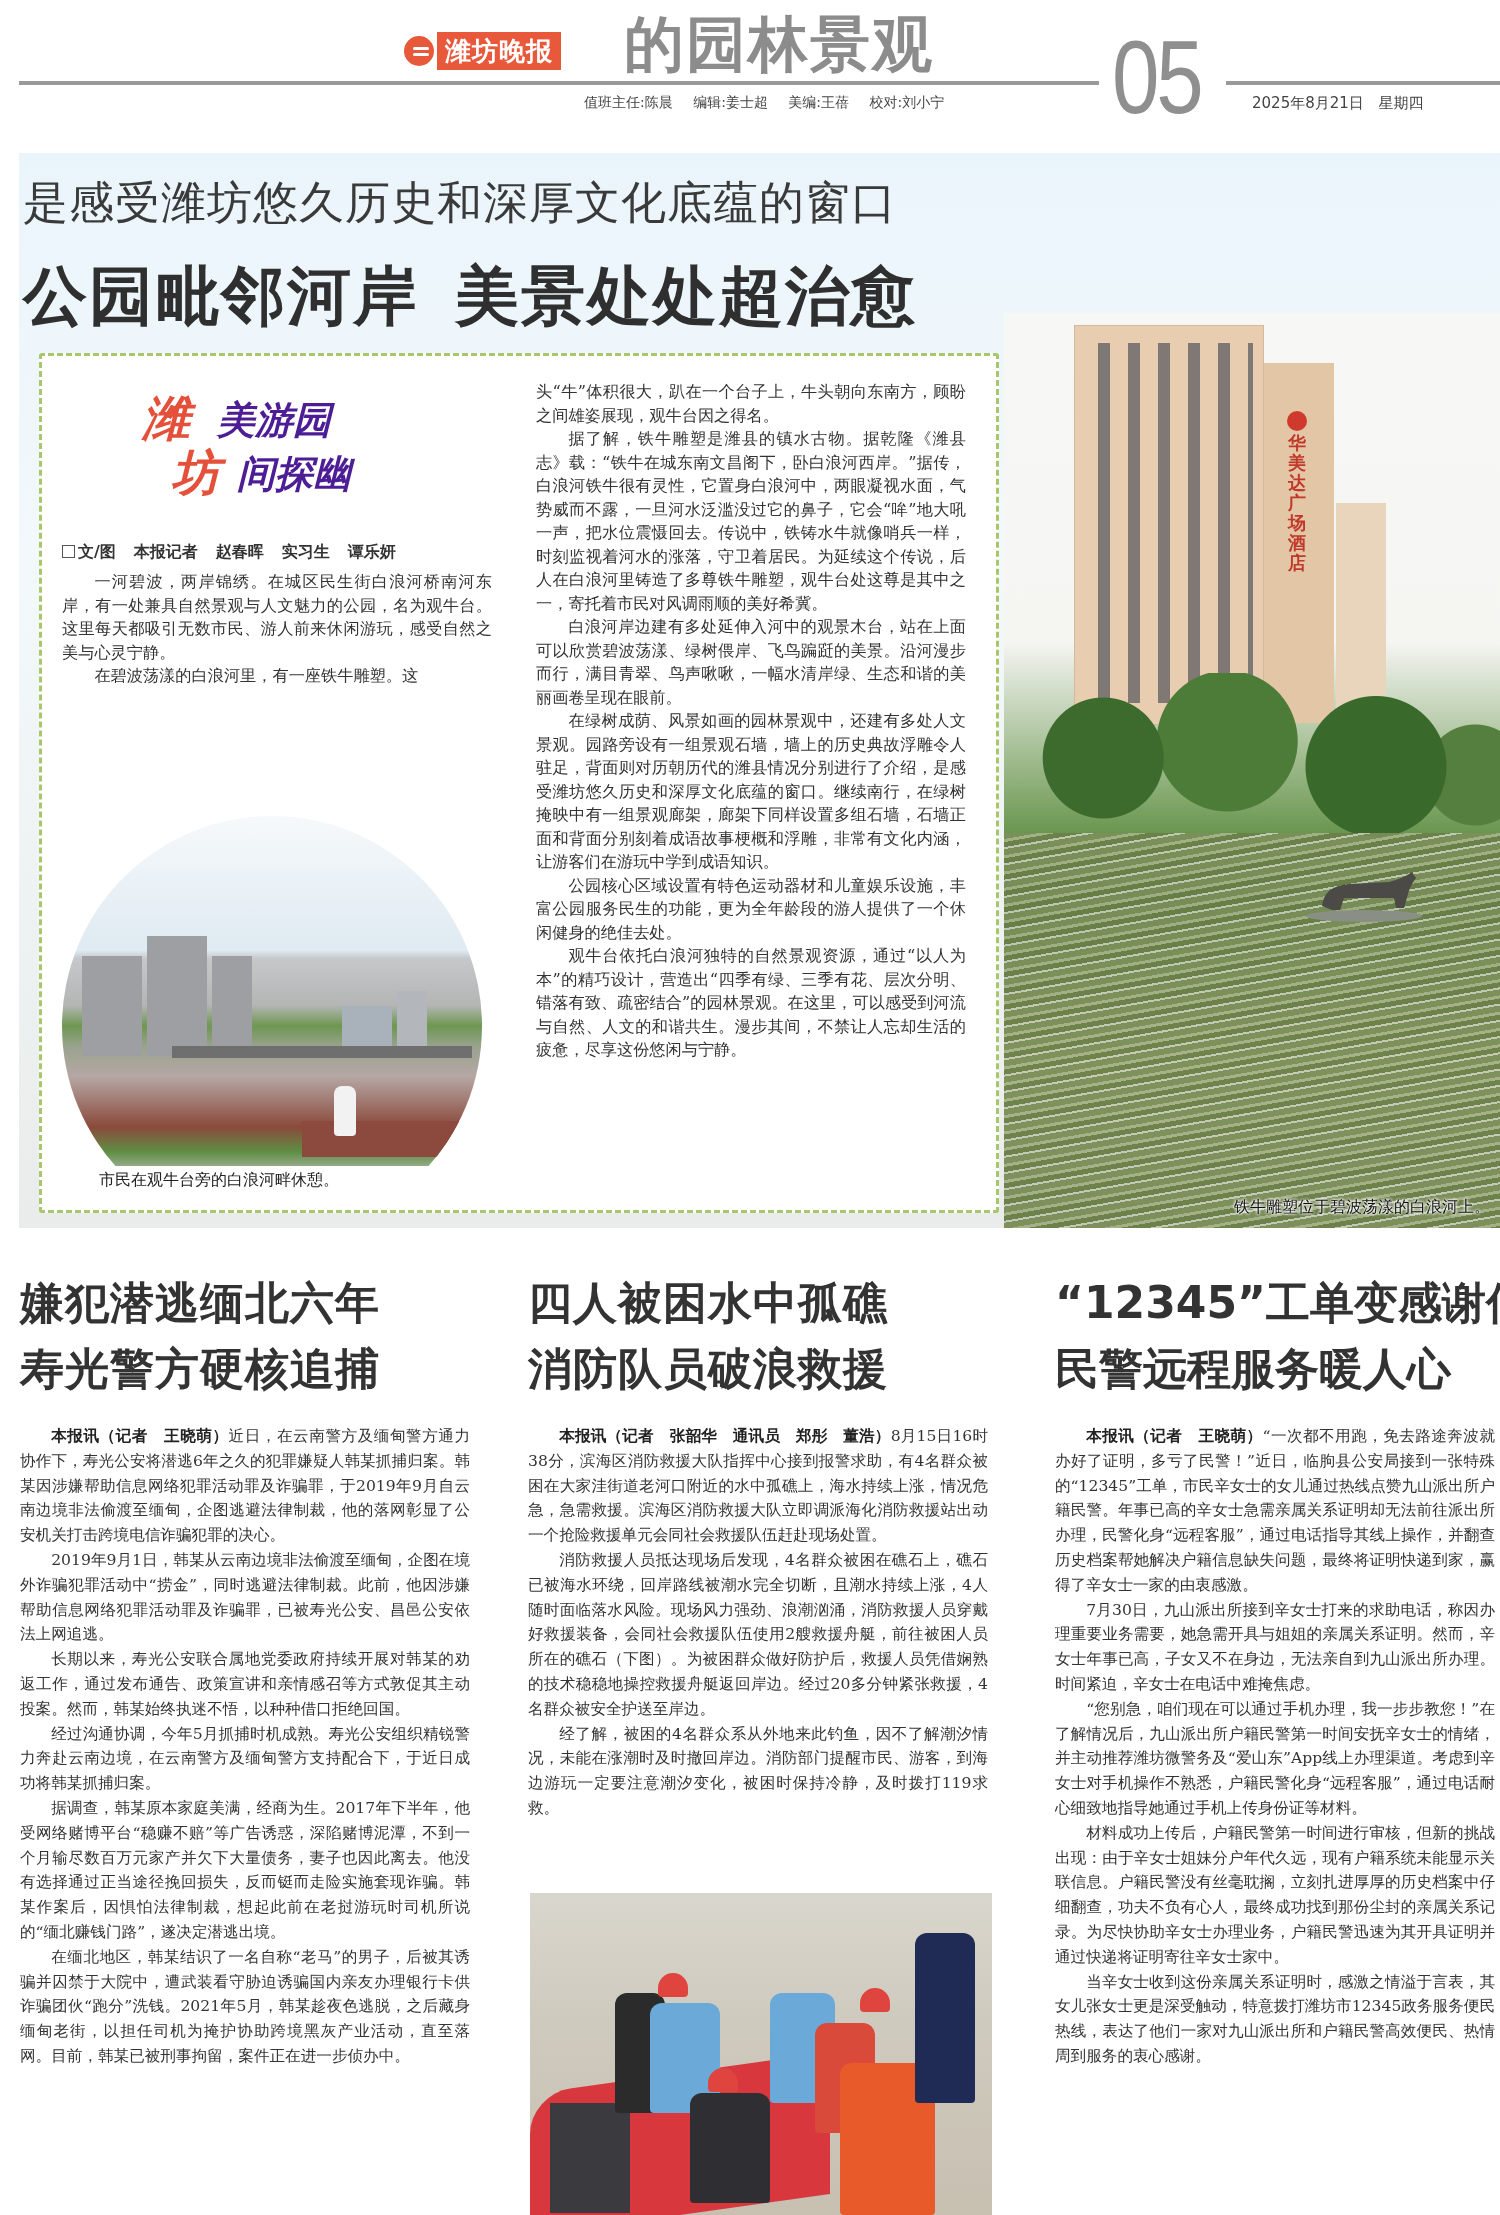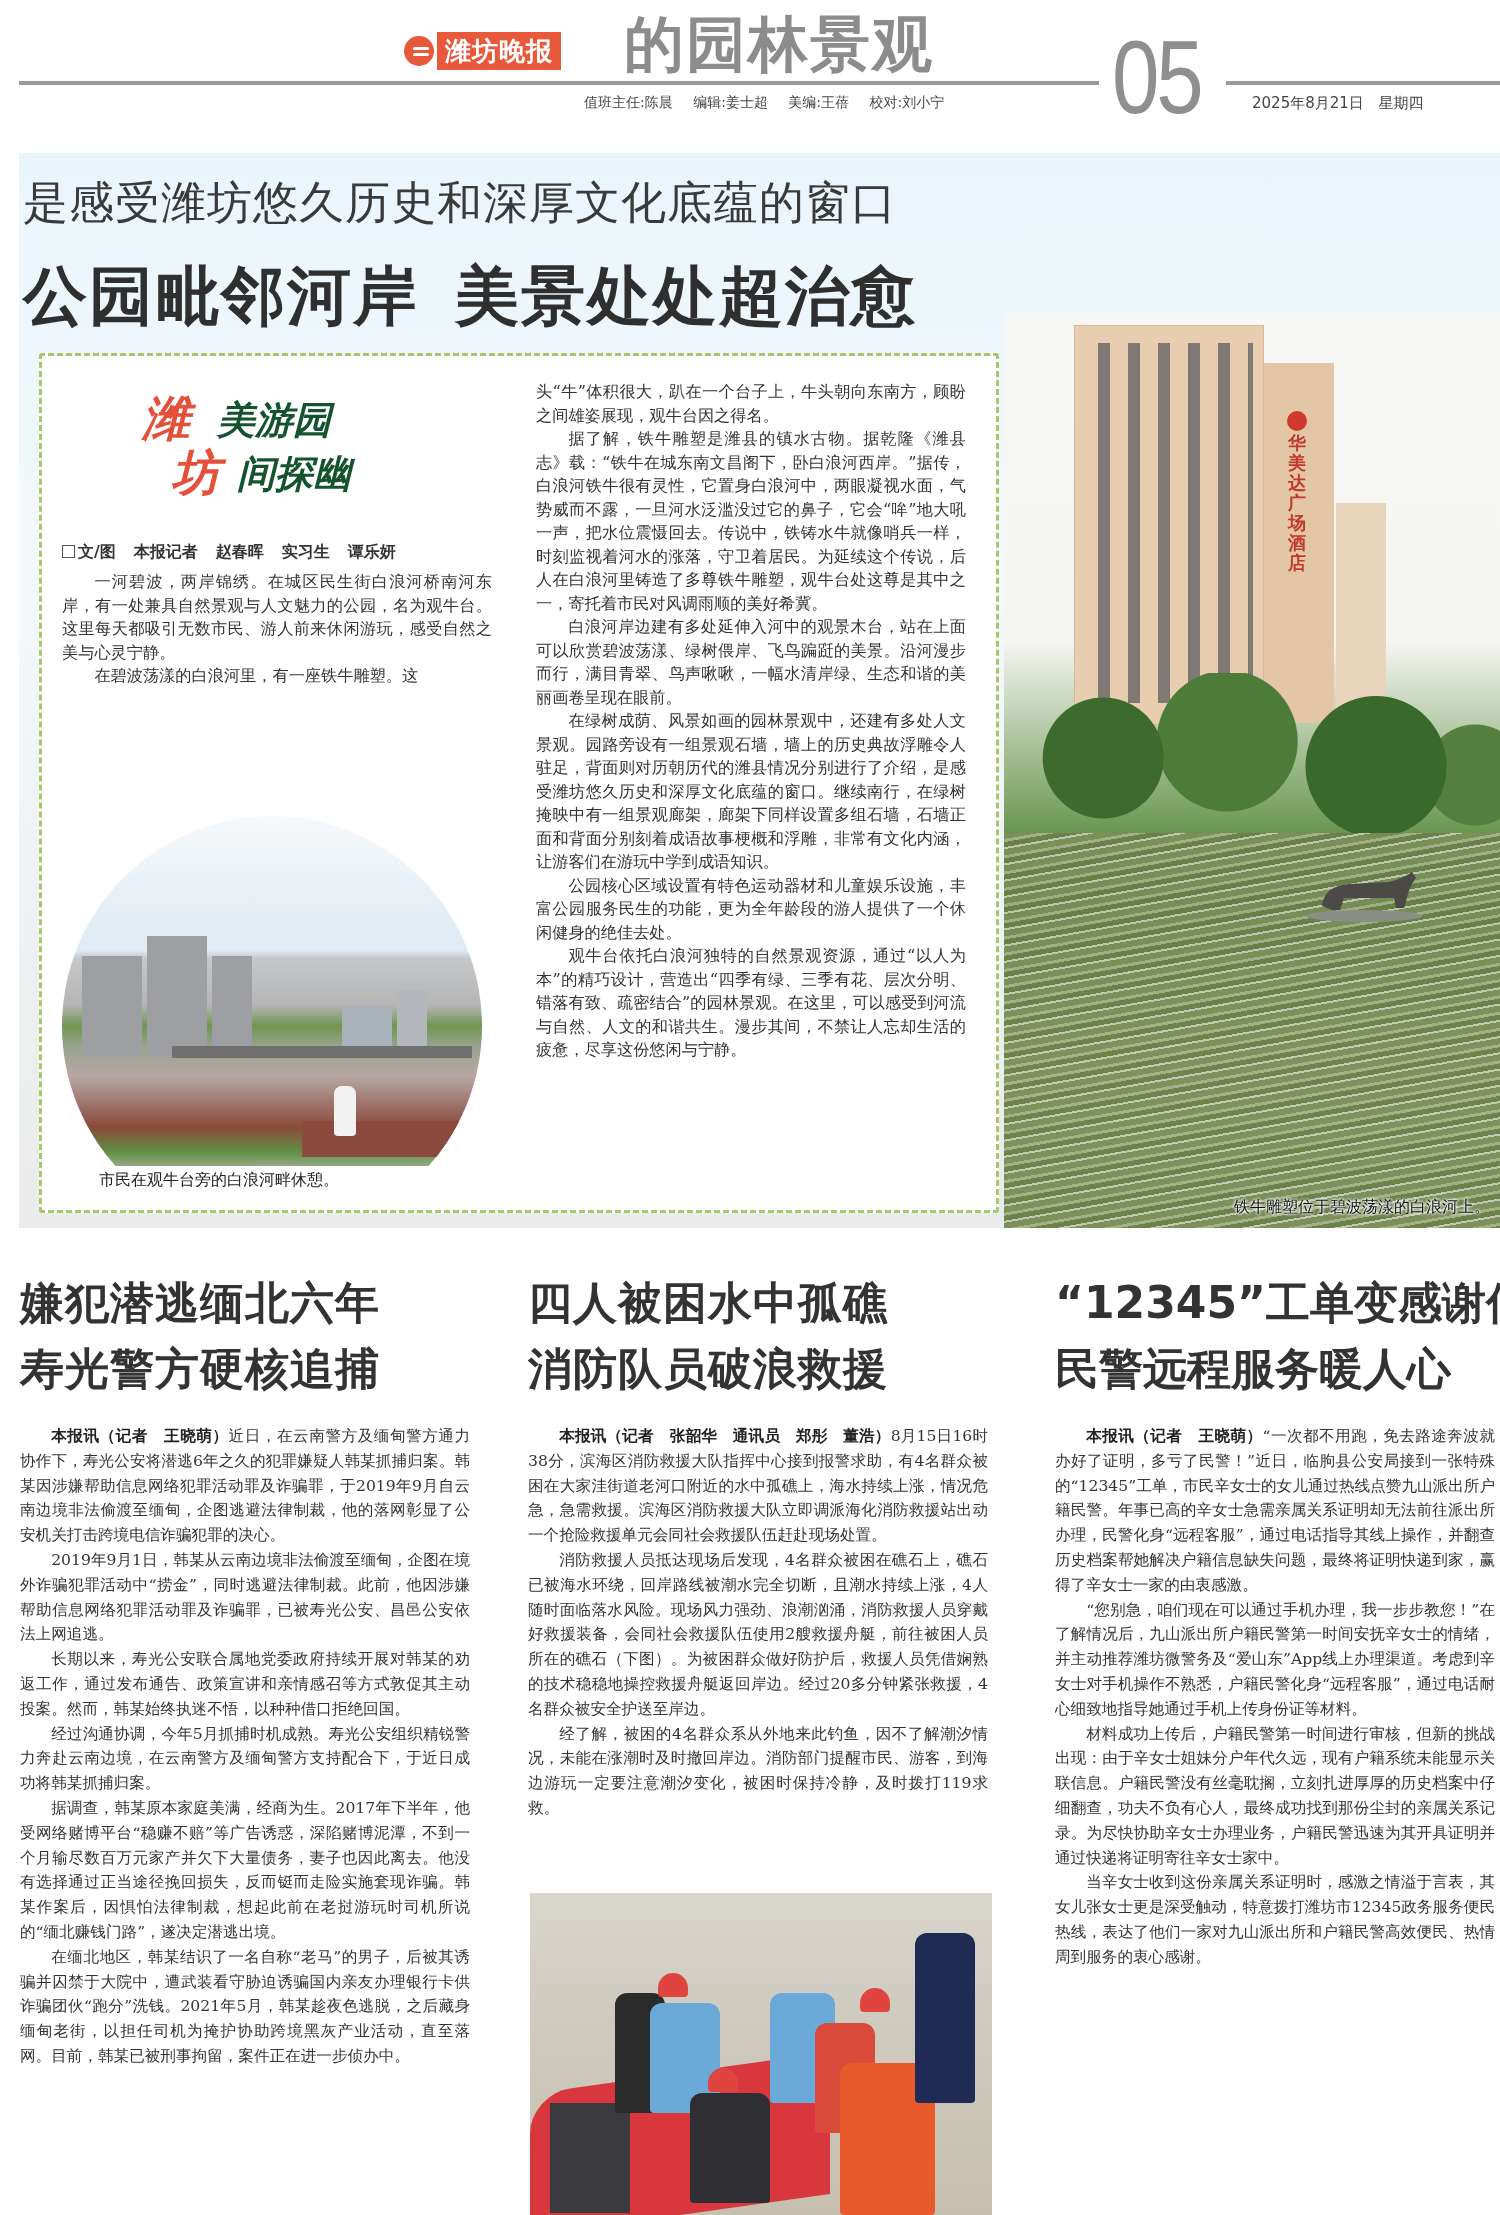--- a/index.html
+++ b/index.html
@@ -44,21 +44,21 @@
   .water { position: absolute; left: 0; top: 520px; width: 496px; height: 395px;
     background: repeating-linear-gradient(170deg, #7d8f5a 0 6px, #a7b48a 6px 9px, #6b7f48 9px 14px, #c9cfbd 14px 16px); opacity: 0.9; }
   .bull { position: absolute; left: 300px; top: 555px; width: 120px; height: 55px; }
   .caption-big { position: absolute; right: 10px; bottom: 10px; font-family: "DejaVu Sans", sans-serif; font-size: 16px; color: #111; background: rgba(255,255,255,0.0); text-shadow: 0 0 3px #fff, 0 0 3px #fff, 0 0 3px #fff; white-space: nowrap; }
 
   
   .article-box { position: absolute; left: 20px; top: 200px; width: 960px; height: 860px; background: #ffffff; border: 3px dashed #a8c66c; border-radius: 3px; }
   .column-logo { position: absolute; left: 100px; top: 35px; width: 280px; height: 120px; }
   .cl-red { position: absolute; left: 0; top: 0; font-family: "DejaVu Serif", serif; font-style: italic; font-weight: bold; color: #e4503a; font-size: 48px; line-height: 54px; }
   .cl-red .c2 { position: absolute; left: 30px; top: 54px; }
-  .cl-gray { position: absolute; left: 75px; top: 2px; font-family: "DejaVu Sans", sans-serif; font-style: italic; font-weight: bold; color: #14532d; font-size: 38px; line-height: 54px; }
+  .cl-gray { position: absolute; left: 75px; top: 2px; font-family: "DejaVu Sans", sans-serif; font-style: italic; font-weight: bold; color: #4c1d95; font-size: 38px; line-height: 54px; }
   .cl-gray .c4 { display: block; margin-left: 20px; }
   .byline { position: absolute; left: 20px; top: 186px; font-family: "DejaVu Sans", sans-serif; font-weight: bold; font-size: 16px; color: #333; white-space: nowrap; }
   .byline span { margin-right: 18px; }
   .byline .box { display: inline-block; width: 13px; height: 13px; border: 1px solid #555; margin-right: 3px; vertical-align: -1px; }
   .body-text { font-family: "DejaVu Serif", serif; font-size: 16.2px; line-height: 23.5px; color: #333; text-align: justify; }
   .body-text p { text-indent: 2em; }
   .col-a { position: absolute; left: 20px; top: 214px; width: 430px; }
   .col-b { position: absolute; left: 494px; top: 24px; width: 430px; }
   .col-b p.cont { text-indent: 0; }
 
@@ -223,17 +223,18 @@
   <div class="p" style="left:385px;top:40px;width:60px;height:170px;background:#1f2a55;"></div>
 </div>
 
 <article class="story story-3">
   <h2>
     <div>“12345”工单变感谢信</div>
     <div>民警远程服务暖人心</div>
   </h2>
   <div class="body-text">
     <p><span class="lead">本报讯（记者　王晓萌）</span><span>“一次都不用跑，免去路途奔波就办好了证明，多亏了民警！”近日，临朐县公安局接到一张特殊的“12345”工单，市民辛女士的女儿通过热线点赞九山派出所户籍民警。年事已高的辛女士急需亲属关系证明却无法前往派出所办理，民警化身“远程客服”，通过电话指导其线上操作，并翻查历史档案帮她解决户籍信息缺失问题，最终将证明快递到家，赢得了辛女士一家的由衷感激。</span></p>
+    <p>7月30日，九山派出所接到辛女士打来的求助电话，称因办理重要业务需要，她急需开具与姐姐的亲属关系证明。然而，辛女士年事已高，子女又不在身边，无法亲自到九山派出所办理。时间紧迫，辛女士在电话中难掩焦虑。</p>
     <p>“您别急，咱们现在可以通过手机办理，我一步步教您！”在了解情况后，九山派出所户籍民警第一时间安抚辛女士的情绪，并主动推荐潍坊微警务及“爱山东”App线上办理渠道。考虑到辛女士对手机操作不熟悉，户籍民警化身“远程客服”，通过电话耐心细致地指导她通过手机上传身份证等材料。</p>
     <p>材料成功上传后，户籍民警第一时间进行审核，但新的挑战出现：由于辛女士姐妹分户年代久远，现有户籍系统未能显示关联信息。户籍民警没有丝毫耽搁，立刻扎进厚厚的历史档案中仔细翻查，功夫不负有心人，最终成功找到那份尘封的亲属关系记录。为尽快协助辛女士办理业务，户籍民警迅速为其开具证明并通过快递将证明寄往辛女士家中。</p>
     <p>当辛女士收到这份亲属关系证明时，感激之情溢于言表，其女儿张女士更是深受触动，特意拨打潍坊市12345政务服务便民热线，表达了他们一家对九山派出所和户籍民警高效便民、热情周到服务的衷心感谢。</p>
   </div>
 </article>
 
 </body></html>

